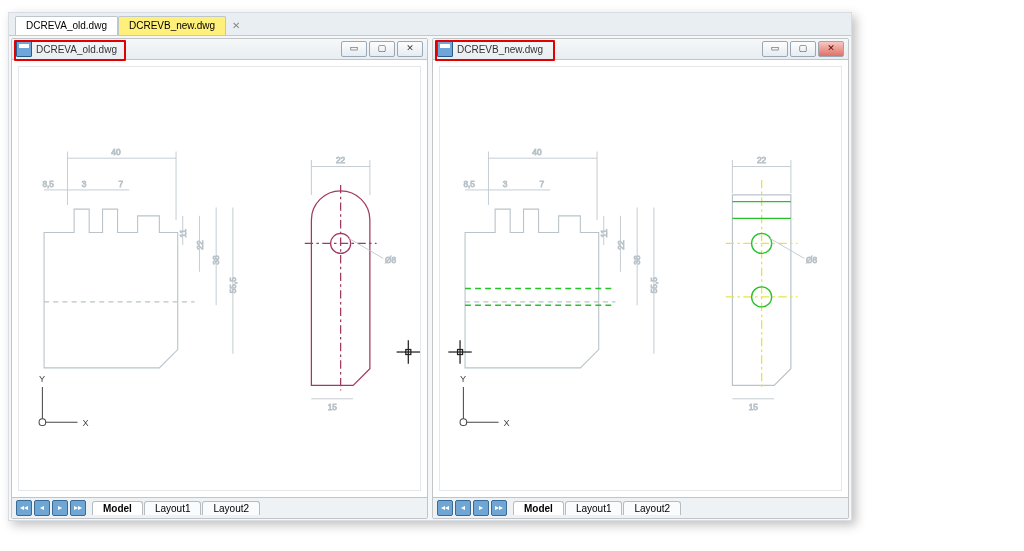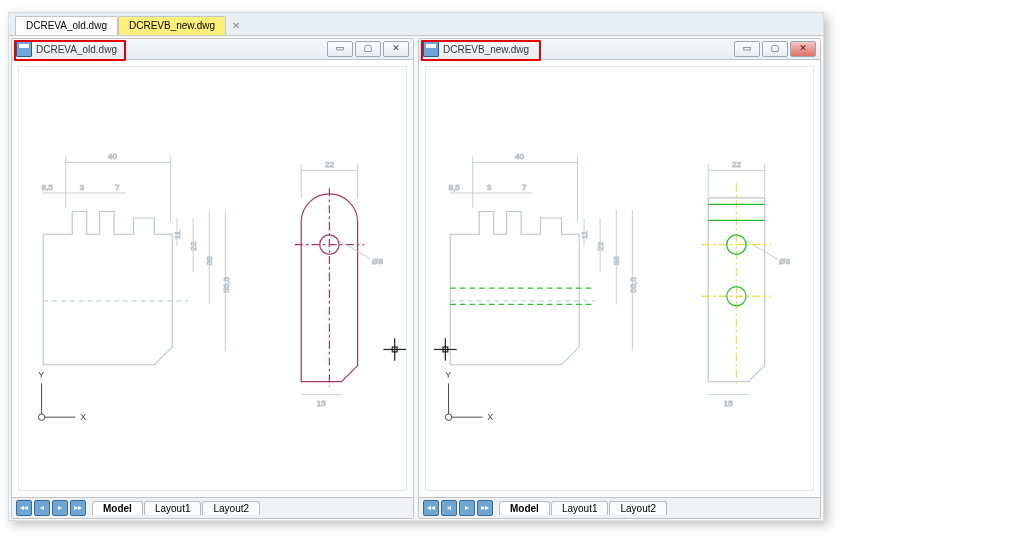--- a/index.html
+++ b/index.html
@@ -1,16 +1,16 @@
 <!DOCTYPE html>
 <html><head>
 <meta charset="utf-8">
 <style>
   html,body{margin:0;padding:0;font-family:Tahoma,Arial,sans-serif;font-size:11px;background:#fff;}
-  .outer{position:relative;width:836px;height:551px;background:#fff;}
+  .outer{position:relative;width:836px;height:551px;background:#fff;padding-left:28px;}
   .outer-frame{position:absolute;left:8px;top:12px;right:12px;bottom:30px;
     background:#f5f7f9;border:1px solid #d9dde1;box-shadow:4px 4px 10px rgba(0,0,0,.25);}
   .doc-tabs{display:flex;align-items:center;background:#e9eef2;border-bottom:1px solid #c6c9cb;height:22px;padding-left:6px;}
   .doc-tab{padding:2px 10px;margin-top:3px;border:1px solid #bfc6cb;border-bottom:none;
     background:#fff;font-size:10px;height:14px;line-height:14px;border-radius:2px 2px 0 0;}
   .doc-tab.active{background:#ffef7b;}
   .doc-tab.close-x{width:14px;text-align:center;padding:2px 2px;background:#e9eef2;border-color:transparent;color:#888;}
 
   .panes{display:flex;height:calc(100% - 22px);}
   .pane{flex:1;display:flex;flex-direction:column;border:1px solid #c1c5c8;margin:2px;border-radius:2px;

